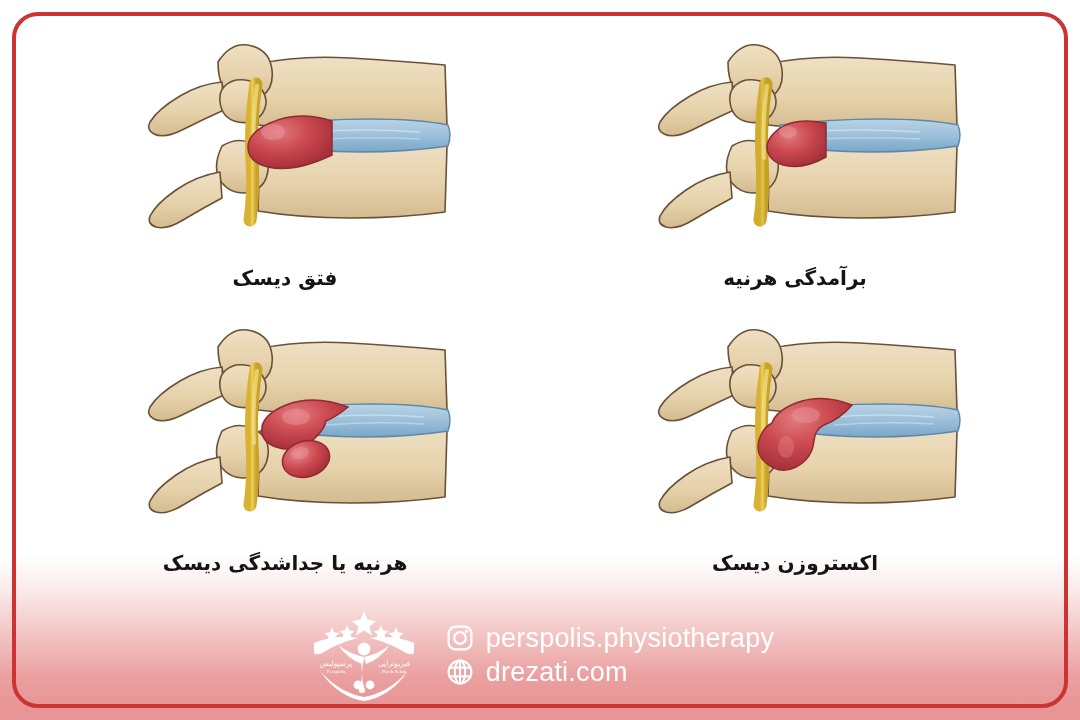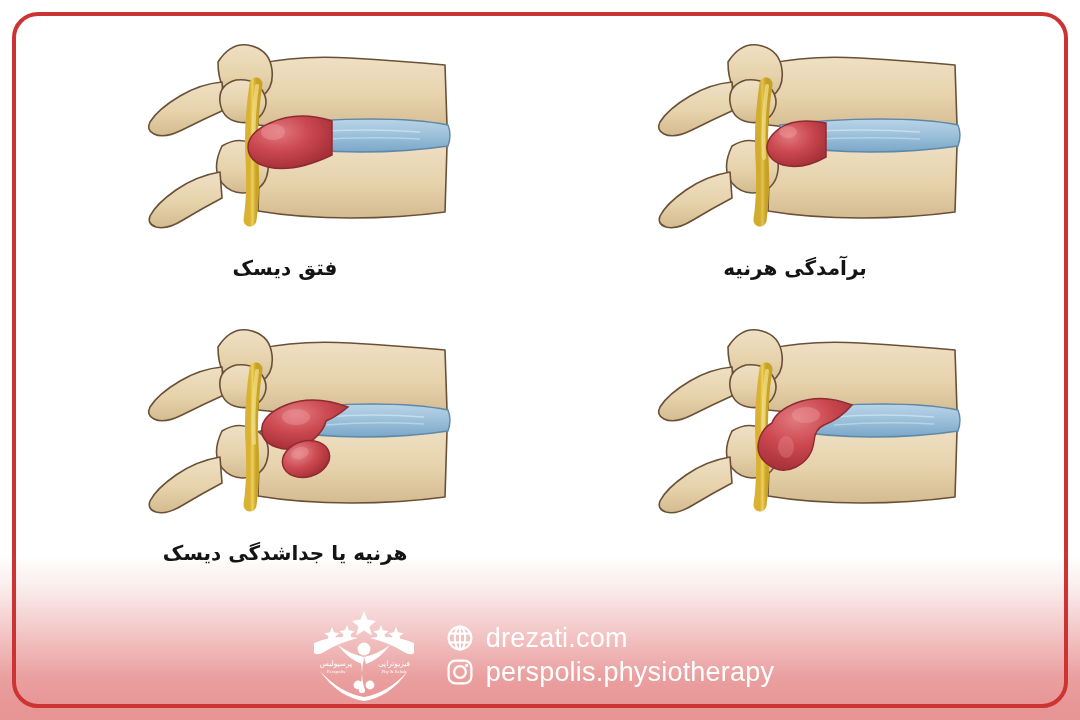--- a/index.html
+++ b/index.html
@@ -56,21 +56,21 @@
     display:flex;
     flex-direction:column;
     align-items:center;
     justify-content:flex-start;
   }
   .fig {
     width:350px; height:232px;
     display:block;
   }
   .panel-label {
-    margin-top:2px;
+    margin-top:12px;
     font-family:"DejaVu Sans", sans-serif;
     font-size:20px;
     font-weight:bold;
     color:#141414;
     direction:rtl;
     text-align:center;
     letter-spacing:0px;
   }
 
   
@@ -249,20 +249,21 @@
         <path d="M146 62 q-6 40 -4 74 q2 34 -2 62" fill="none" stroke="url(#nerveG3)" stroke-width="13" stroke-linecap="round"></path>
         <path d="M147 64 q-5 38 -3 72" fill="none" stroke="#f2dd84" stroke-width="4" stroke-linecap="round" opacity="0.75"></path>
         <path d="M168 103 q46 -6 94 -6 q46 0 76 6 q4 10 0 21 q-38 6 -86 6 q-46 0 -84 -7 z" fill="url(#discG3)" stroke="#5d88a8" stroke-width="1.4"></path>
         <path d="M212 110 q50 -4 102 0" fill="none" stroke="#cde2f0" stroke-width="1.6" opacity="0.8"></path>
         <path d="M214 118 q50 -4 100 -1" fill="none" stroke="#cde2f0" stroke-width="1.4" opacity="0.6"></path>
 
         <path d="M232 98 q-30 -12 -56 -2 q-20 8 -24 20 q-8 4 -12 14 q-6 16 6 26 q14 12 30 4 q16 -8 18 -26 q1 -12 10 -16 q16 -6 28 -20 z" fill="url(#nucG3)" stroke="#8e2b32" stroke-width="1.5"></path>
         <ellipse cx="186" cy="108" rx="14" ry="8" fill="#ef9ba0" opacity="0.42"></ellipse>
         <ellipse cx="166" cy="140" rx="8" ry="11" fill="#ef9ba0" opacity="0.3"></ellipse>
       </svg>
+      <div class="panel-label">اکستروزن دیسک</div>
     </div>
 
     <div class="panel">
       <svg class="fig" viewBox="0 0 350 232">
         <defs>
           <linearGradient id="boneG4" x1="0" y1="0" x2="0" y2="1">
             <stop offset="0%" stop-color="#efe0c4"></stop>
             <stop offset="55%" stop-color="#e6d2ab"></stop>
             <stop offset="100%" stop-color="#d4bb90"></stop>
           </linearGradient>
@@ -345,38 +346,38 @@
       <text x="30" y="57" fill="#ffffff" font-family="DejaVu Sans, sans-serif" font-size="7.4" text-anchor="middle">پرسپولیس</text>
       <text x="30" y="64" fill="#ffffff" font-family="Liberation Serif, serif" font-size="5" text-anchor="middle">Perspolis</text>
       <text x="88" y="57" fill="#ffffff" font-family="DejaVu Sans, sans-serif" font-size="7.4" text-anchor="middle">فیزیوتراپی</text>
       <text x="88" y="64" fill="#ffffff" font-family="Liberation Serif, serif" font-size="4.6" text-anchor="middle">Phy &amp; Rehab</text>
     </svg>
 
     <div id="contact-block">
 
       <div class="contact-row">
         <svg class="contact-icon" viewBox="0 0 28 28">
+          <rect x="2.6" y="2.6" width="22.8" height="22.8" rx="7" ry="7" fill="none" stroke="#ffffff" stroke-width="2.2"></rect>
+          <circle cx="14" cy="14" r="5.8" fill="none" stroke="#ffffff" stroke-width="2.2"></circle>
+          <circle cx="20.6" cy="7.4" r="1.6" fill="#ffffff"></circle>
+        </svg>
+        <span class="contact-text">perspolis.physiotherapy</span>
+      </div>
+
+      <div class="contact-row">
+        <svg class="contact-icon" viewBox="0 0 28 28">
           <g fill="none" stroke="#ffffff" stroke-width="2.1">
             <circle cx="14" cy="14" r="11.4"></circle>
             <ellipse cx="14" cy="14" rx="5.2" ry="11.4"></ellipse>
             <line x1="2.9" y1="9.6" x2="25.1" y2="9.6"></line>
             <line x1="2.9" y1="18.4" x2="25.1" y2="18.4"></line>
             <line x1="14" y1="2.6" x2="14" y2="25.4"></line>
           </g>
         </svg>
         <span class="contact-text">drezati.com</span>
       </div>
 
-      <div class="contact-row">
-        <svg class="contact-icon" viewBox="0 0 28 28">
-          <rect x="2.6" y="2.6" width="22.8" height="22.8" rx="7" ry="7" fill="none" stroke="#ffffff" stroke-width="2.2"></rect>
-          <circle cx="14" cy="14" r="5.8" fill="none" stroke="#ffffff" stroke-width="2.2"></circle>
-          <circle cx="20.6" cy="7.4" r="1.6" fill="#ffffff"></circle>
-        </svg>
-        <span class="contact-text">perspolis.physiotherapy</span>
-      </div>
-
     </div>
   </div>
 
   <div id="frame"></div>
 
 </div>
 
 </body></html>

